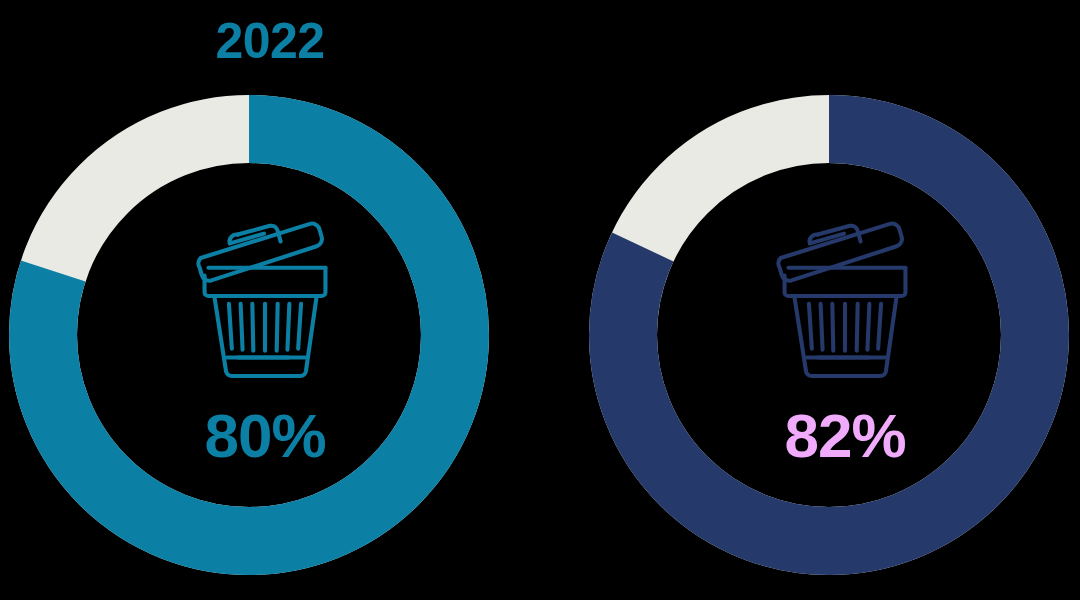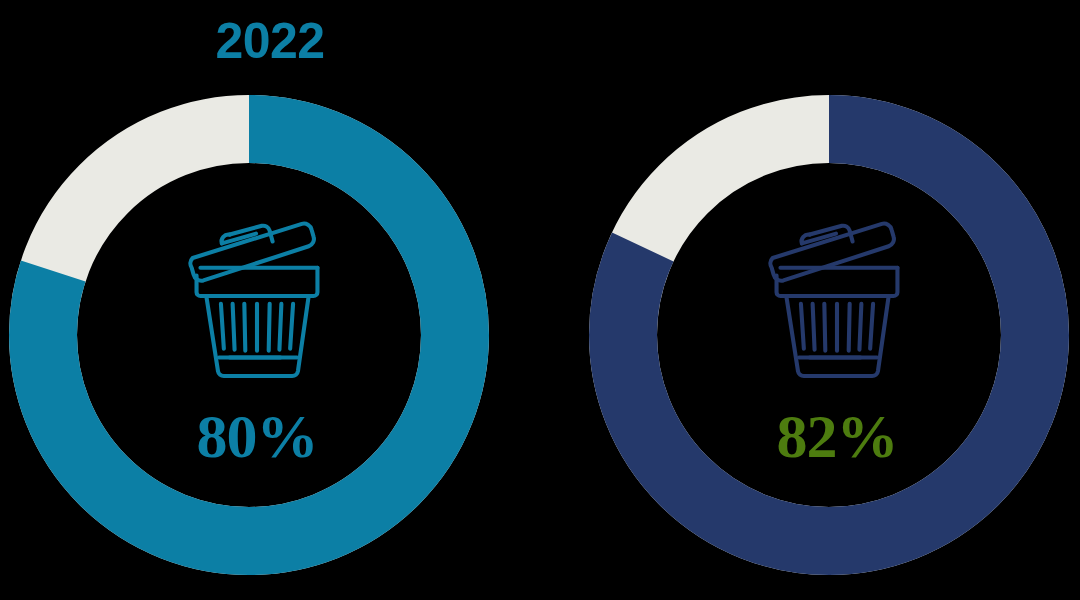--- a/index.html
+++ b/index.html
@@ -57,45 +57,44 @@
     position: absolute;
     left: 0;
     top: 0;
     width: 480px;
     height: 480px;
     display: block;
   }
 
   .donut-center {
     position: absolute;
-    left: 8px;
+    left: 16px;
     top: 0;
     width: 480px;
     height: 480px;
     display: flex;
     flex-direction: column;
     align-items: center;
     justify-content: center;
-    font-family: Liberation Serif, serif;
   }
   .bin-icon {
     display: block;
     width: 156px;
     height: 176px;
     margin-top: 6px;
   }
   .pct-value {
     font-size: 62px;
     font-weight: bold;
     line-height: 1;
     margin-top: 20px;
     letter-spacing: -1px;
   }
   #block-2022 .pct-value { color: #0C7FA5; }
-  #block-2023 .pct-value { color: #4d7c0f; }
+  #block-2023 .pct-value { color: #f0abfc; }
 </style>
 </head>
 <body>
 
 <div class="infographic">
 
   <div class="kpi-block" id="block-2022">
 
     <div class="year-label">2022</div>
 

